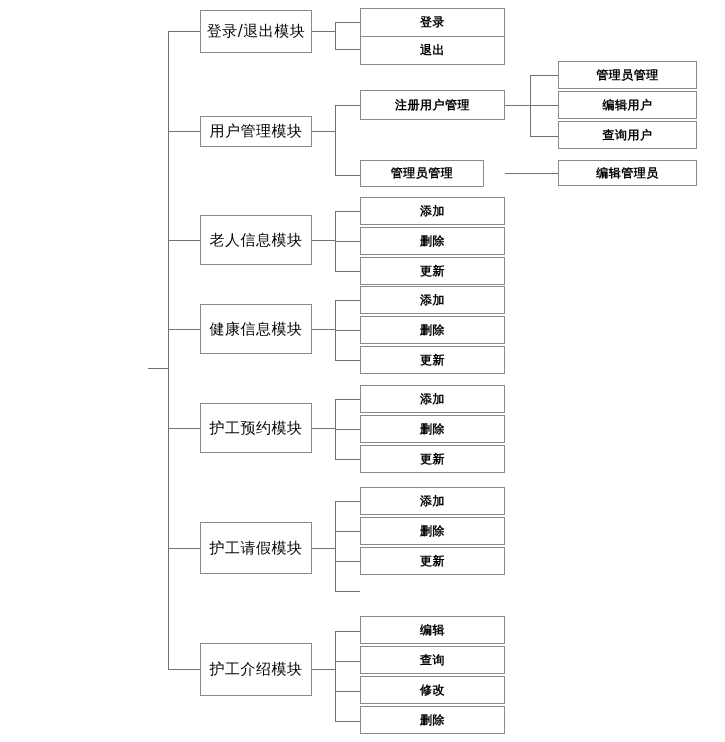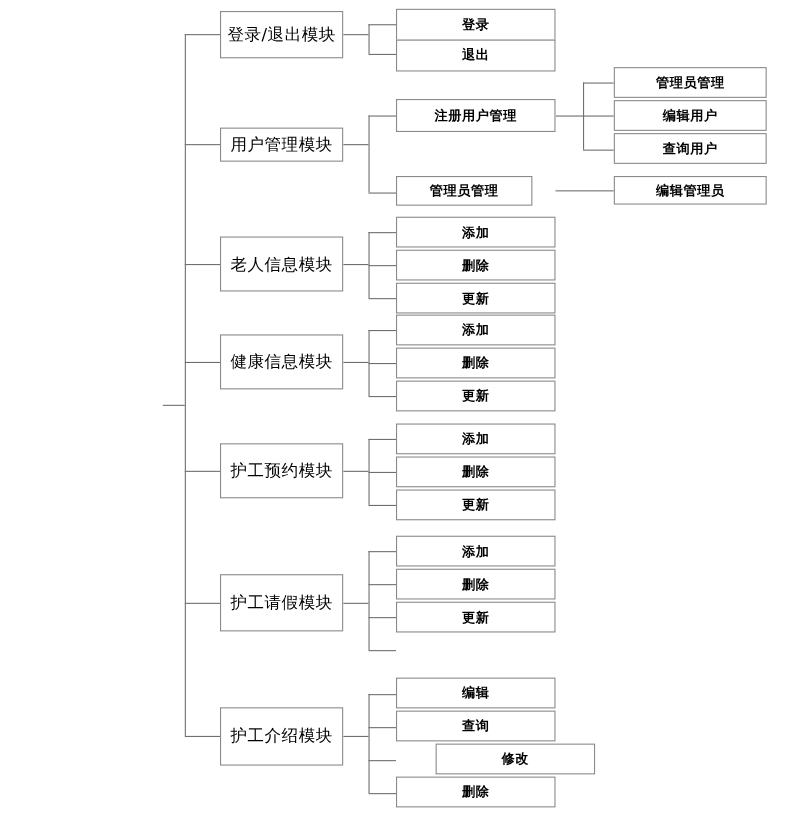--- a/index.html
+++ b/index.html
@@ -153,16 +153,16 @@
   <div class="node leaf" style="left:360px; top:385px; width:145px; height:28px;">添加</div>
   <div class="node leaf" style="left:360px; top:415px; width:145px; height:28px;">删除</div>
   <div class="node leaf" style="left:360px; top:445px; width:145px; height:28px;">更新</div>
 
   <div class="node leaf" style="left:360px; top:487px; width:145px; height:28px;">添加</div>
   <div class="node leaf" style="left:360px; top:517px; width:145px; height:28px;">删除</div>
   <div class="node leaf" style="left:360px; top:547px; width:145px; height:28px;">更新</div>
 
   <div class="node leaf" style="left:360px; top:616px; width:145px; height:28px;">编辑</div>
   <div class="node leaf" style="left:360px; top:646px; width:145px; height:28px;">查询</div>
-  <div class="node leaf" style="left:360px; top:676px; width:145px; height:28px;margin-left:36px;">修改</div>
+  <div class="node leaf" style="left:360px; top:676px; width:145px; height:28px;">修改</div>
   <div class="node leaf" style="left:360px; top:706px; width:145px; height:28px;">删除</div>
 
 </div>
 
 </body></html>

